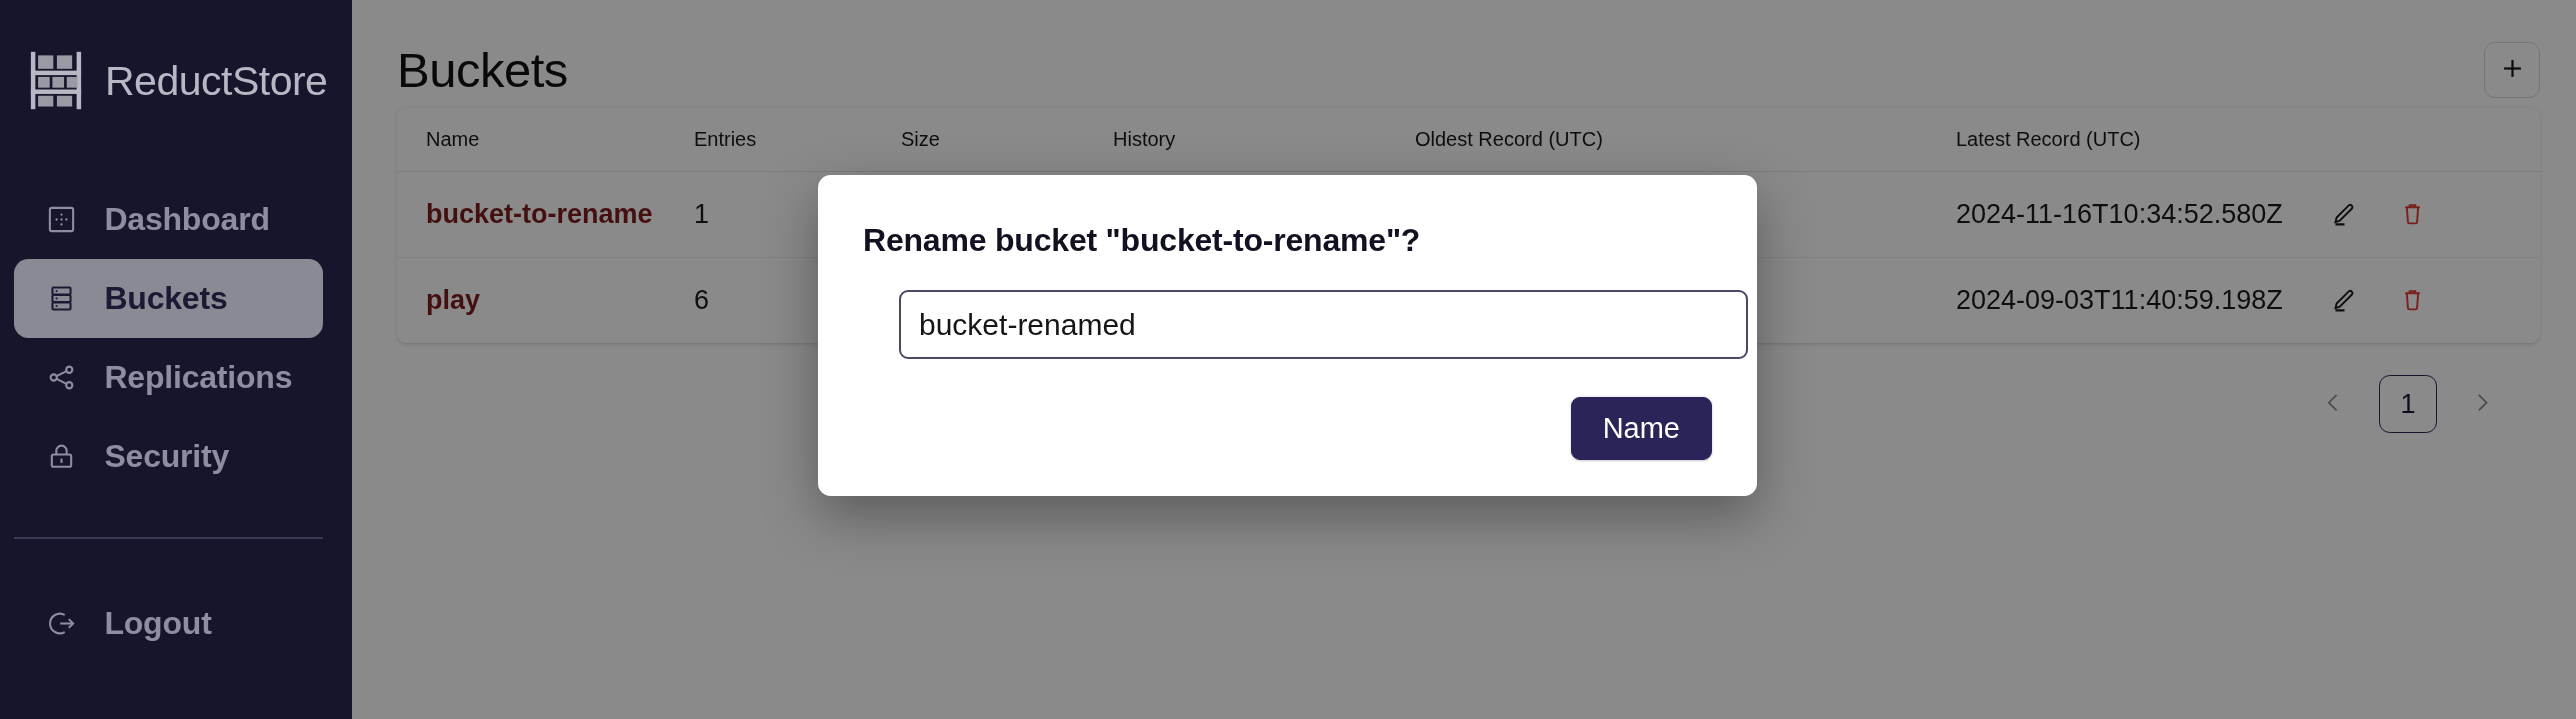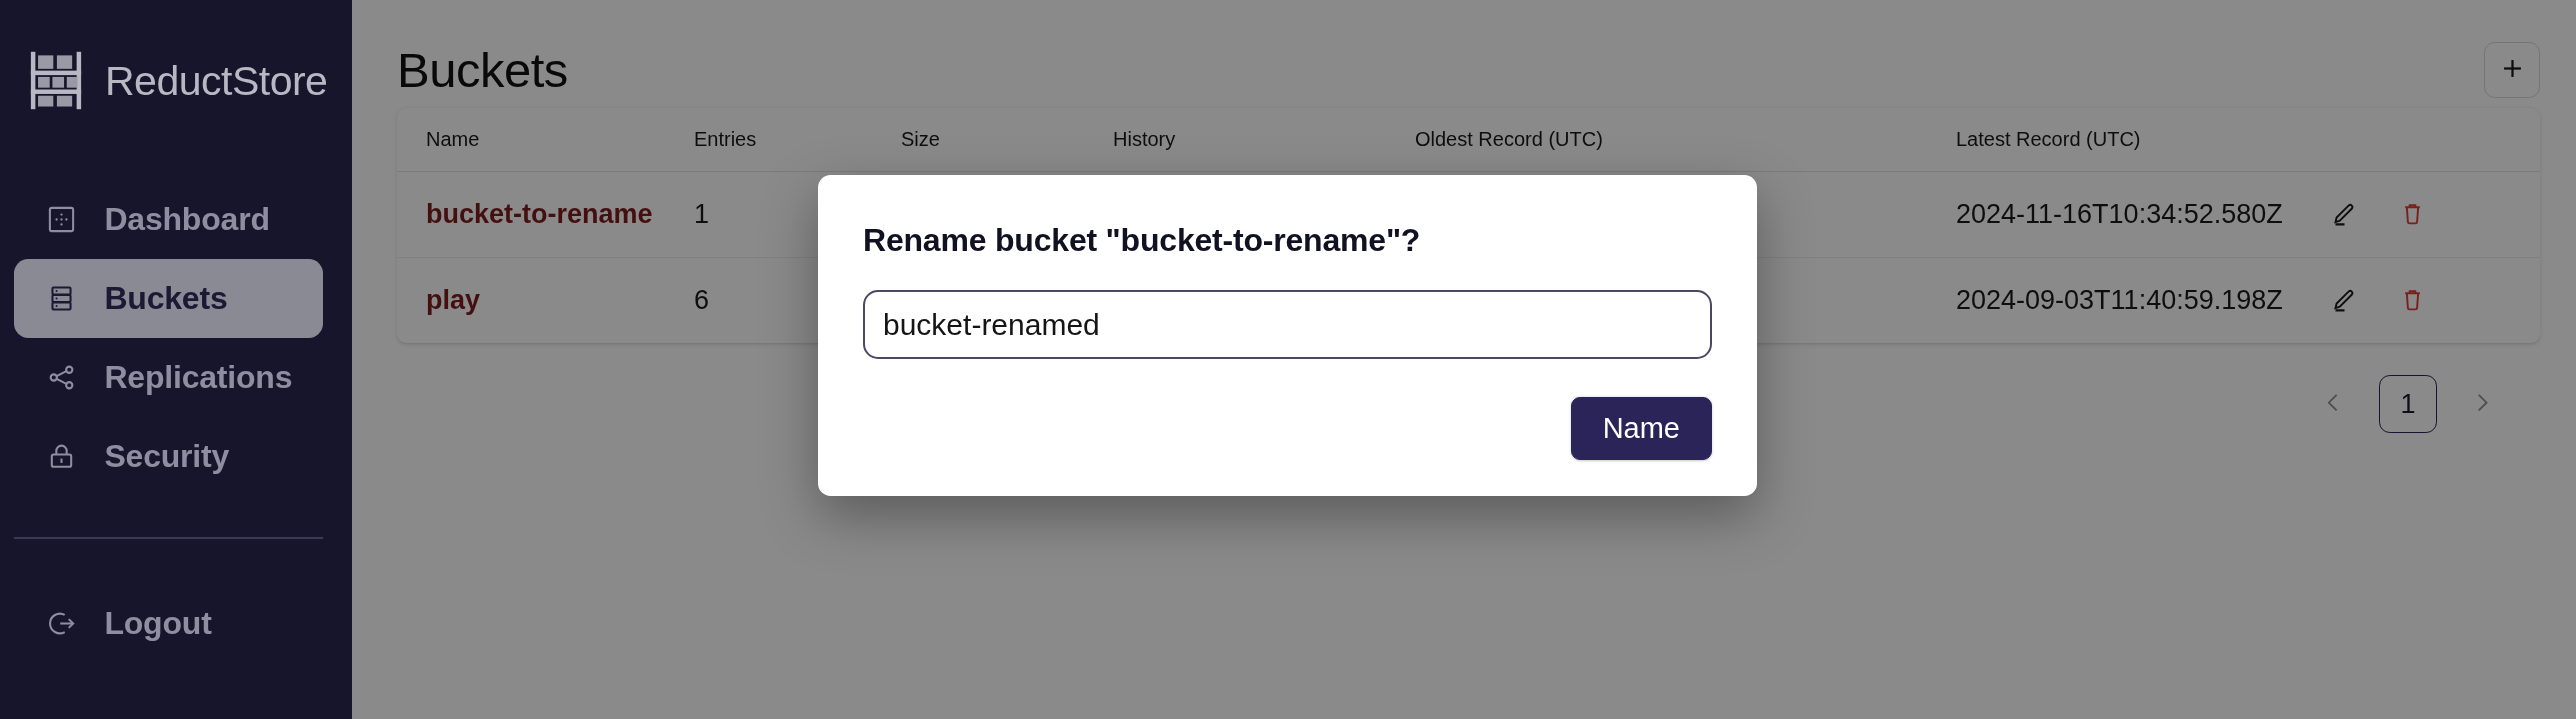--- a/index.html
+++ b/index.html
@@ -204,27 +204,28 @@
     font-size: 32px;
     font-weight: 700;
     color: #111122;
     letter-spacing: -0.2px;
     margin-bottom: 31px;
   }
   .modal-input {
     width: 100%;
     height: 69px;
     border: 2.7px solid #4b4866;
-    border-radius: 15px;
+    border-radius: 9px;
     background: #ffffff;
     font-size: 30px;
     font-family: "Liberation Sans", sans-serif;
     color: #151515;
     padding: 0 18px;
     outline: none;
+    margin-left: 36px;
   }
   .modal-actions {
     display: flex;
     justify-content: flex-end;
     align-items: center;
     gap: 20px;
     margin-top: 38px;
   }
   .btn {
     font-size: 29px;

